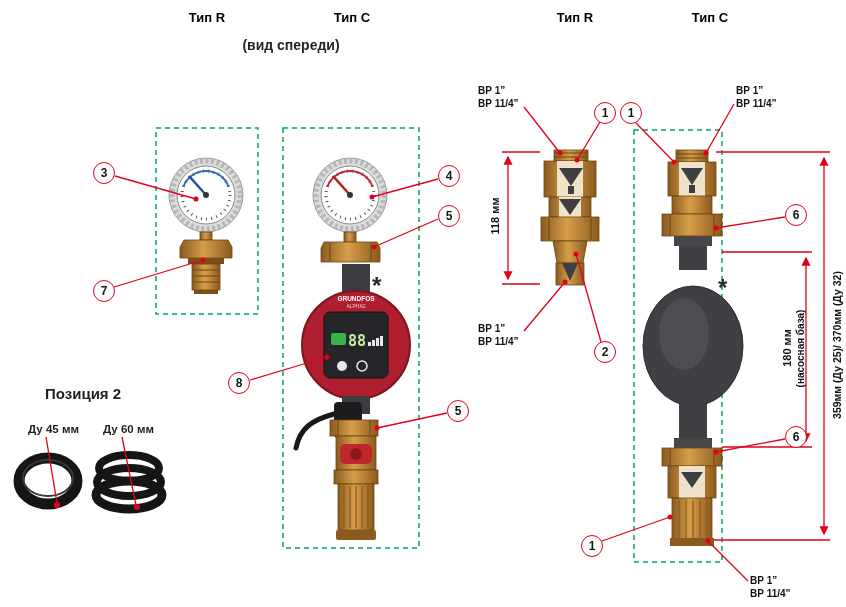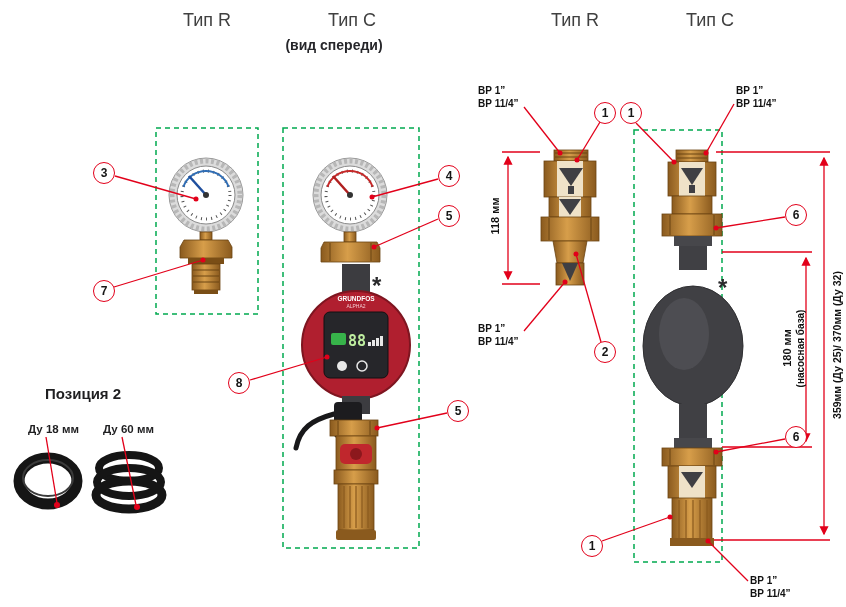--- a/index.html
+++ b/index.html
@@ -1,19 +1,19 @@
 <!DOCTYPE html>
 <html><head>
 <meta charset="utf-8">
 <style>
   html,body{margin:0;padding:0;background:#fff;}
   #stage{position:relative;width:846px;height:607px;background:#fff;
          font-family:"Liberation Sans",sans-serif;color:#1f1f21;overflow:hidden;}
   .abs{position:absolute;}
-  .hdr{font-size:18px;font-weight:normal;transform:translateX(-50%);white-space:nowrap;color:#404040;}
+  .hdr{font-size:13px;font-weight:bold;transform:translateX(-50%);white-space:nowrap;color:#000000;}
   .sub{font-size:14px;font-weight:bold;transform:translateX(-50%);white-space:nowrap;color:#26262a;}
   .port{font-size:10px;font-weight:bold;line-height:13px;white-space:nowrap;color:#111;}
   .callout{width:22px;height:22px;border:1.6px solid #e2001a;border-radius:50%;background:#fff;
            display:flex;align-items:center;justify-content:center;font-size:12px;font-weight:bold;
            box-sizing:border-box;color:#151515;}
   .rot{transform:rotate(-90deg);text-align:center;font-weight:bold;white-space:nowrap;color:#111;}
   .star{font-size:24px;font-weight:bold;color:#2a2a2c;}
   .pos-title{font-size:15px;font-weight:bold;}
   .du{font-size:11.5px;font-weight:bold;}
   svg{position:absolute;left:0;top:0;}
@@ -231,21 +231,21 @@
       <line x1="722" y1="447" x2="812" y2="447"></line>
       <line x1="806" y1="258" x2="806" y2="441" marker-start="url(#arr)" marker-end="url(#arr)"></line>
       <line x1="716" y1="152" x2="830" y2="152"></line>
       <line x1="714" y1="540" x2="830" y2="540"></line>
       <line x1="824" y1="158" x2="824" y2="534" marker-start="url(#arr)" marker-end="url(#arr)"></line>
     </g>
   </svg>
 
   <div class="abs hdr" style="left:207px;top:10px;">Тип R</div>
   <div class="abs hdr" style="left:352px;top:10px;">Тип C</div>
-  <div class="abs sub" style="left:291px;top:37px;margin-left:43px;">(вид спереди)</div>
+  <div class="abs sub" style="left:291px;top:37px;">(вид спереди)</div>
   <div class="abs hdr" style="left:575px;top:10px;">Тип R</div>
   <div class="abs hdr" style="left:710px;top:10px;">Тип C</div>
 
   <div class="abs port" style="left:478px;top:84px;">
     <div>ВР 1”</div>
     <div>ВР 11/4”</div>
   </div>
   <div class="abs port" style="left:478px;top:322px;">
     <div>ВР 1”</div>
     <div>ВР 11/4”</div>
@@ -274,16 +274,16 @@
   <div class="abs callout" style="left:594px;top:341px;">2</div>
   <div class="abs callout" style="left:620px;top:102px;">1</div>
   <div class="abs callout" style="left:785px;top:204px;">6</div>
   <div class="abs callout" style="left:785px;top:426px;">6</div>
   <div class="abs callout" style="left:581px;top:535px;">1</div>
 
   <div class="abs star" style="left:372px;top:272px;">*</div>
   <div class="abs star" style="left:718px;top:274px;">*</div>
 
   <div class="abs pos-title" style="left:45px;top:385px;">Позиция 2</div>
-  <div class="abs du" style="left:28px;top:423px;">Ду 18 мм</div>
+  <div class="abs du" style="left:28px;top:423px;">Ду 45 мм</div>
   <div class="abs du" style="left:103px;top:423px;">Ду 60 мм</div>
 
 </div>
 
 </body></html>

